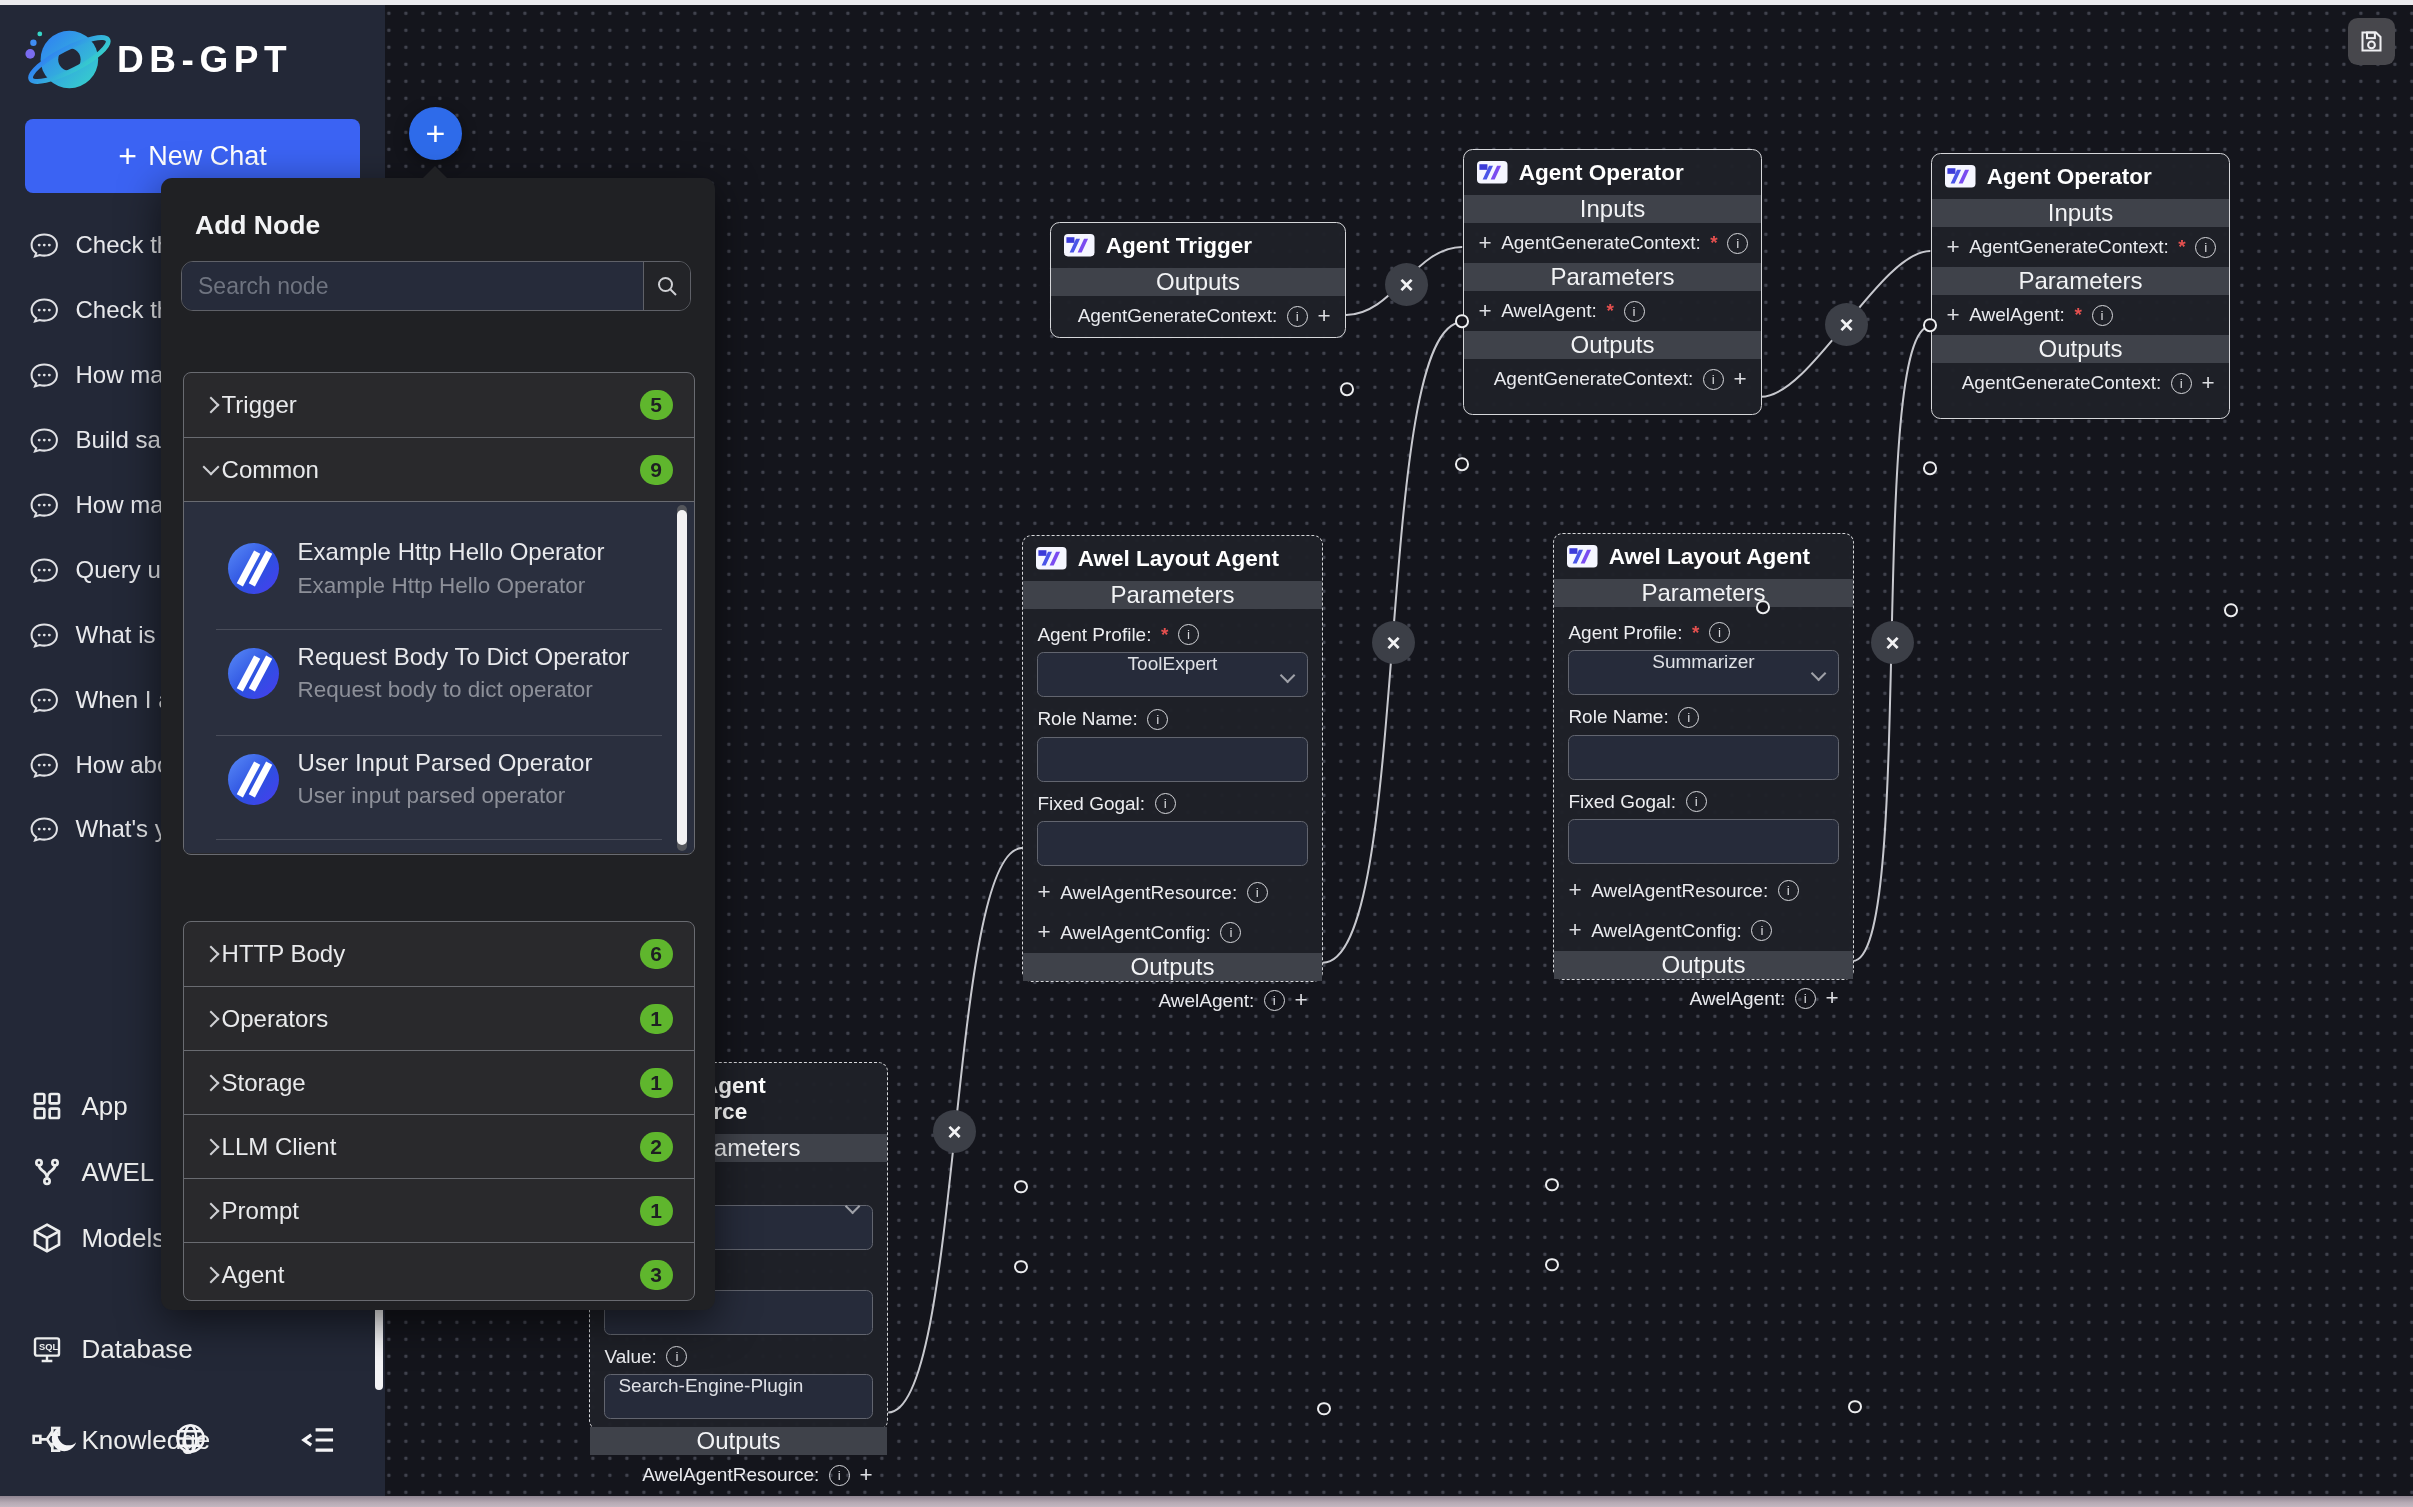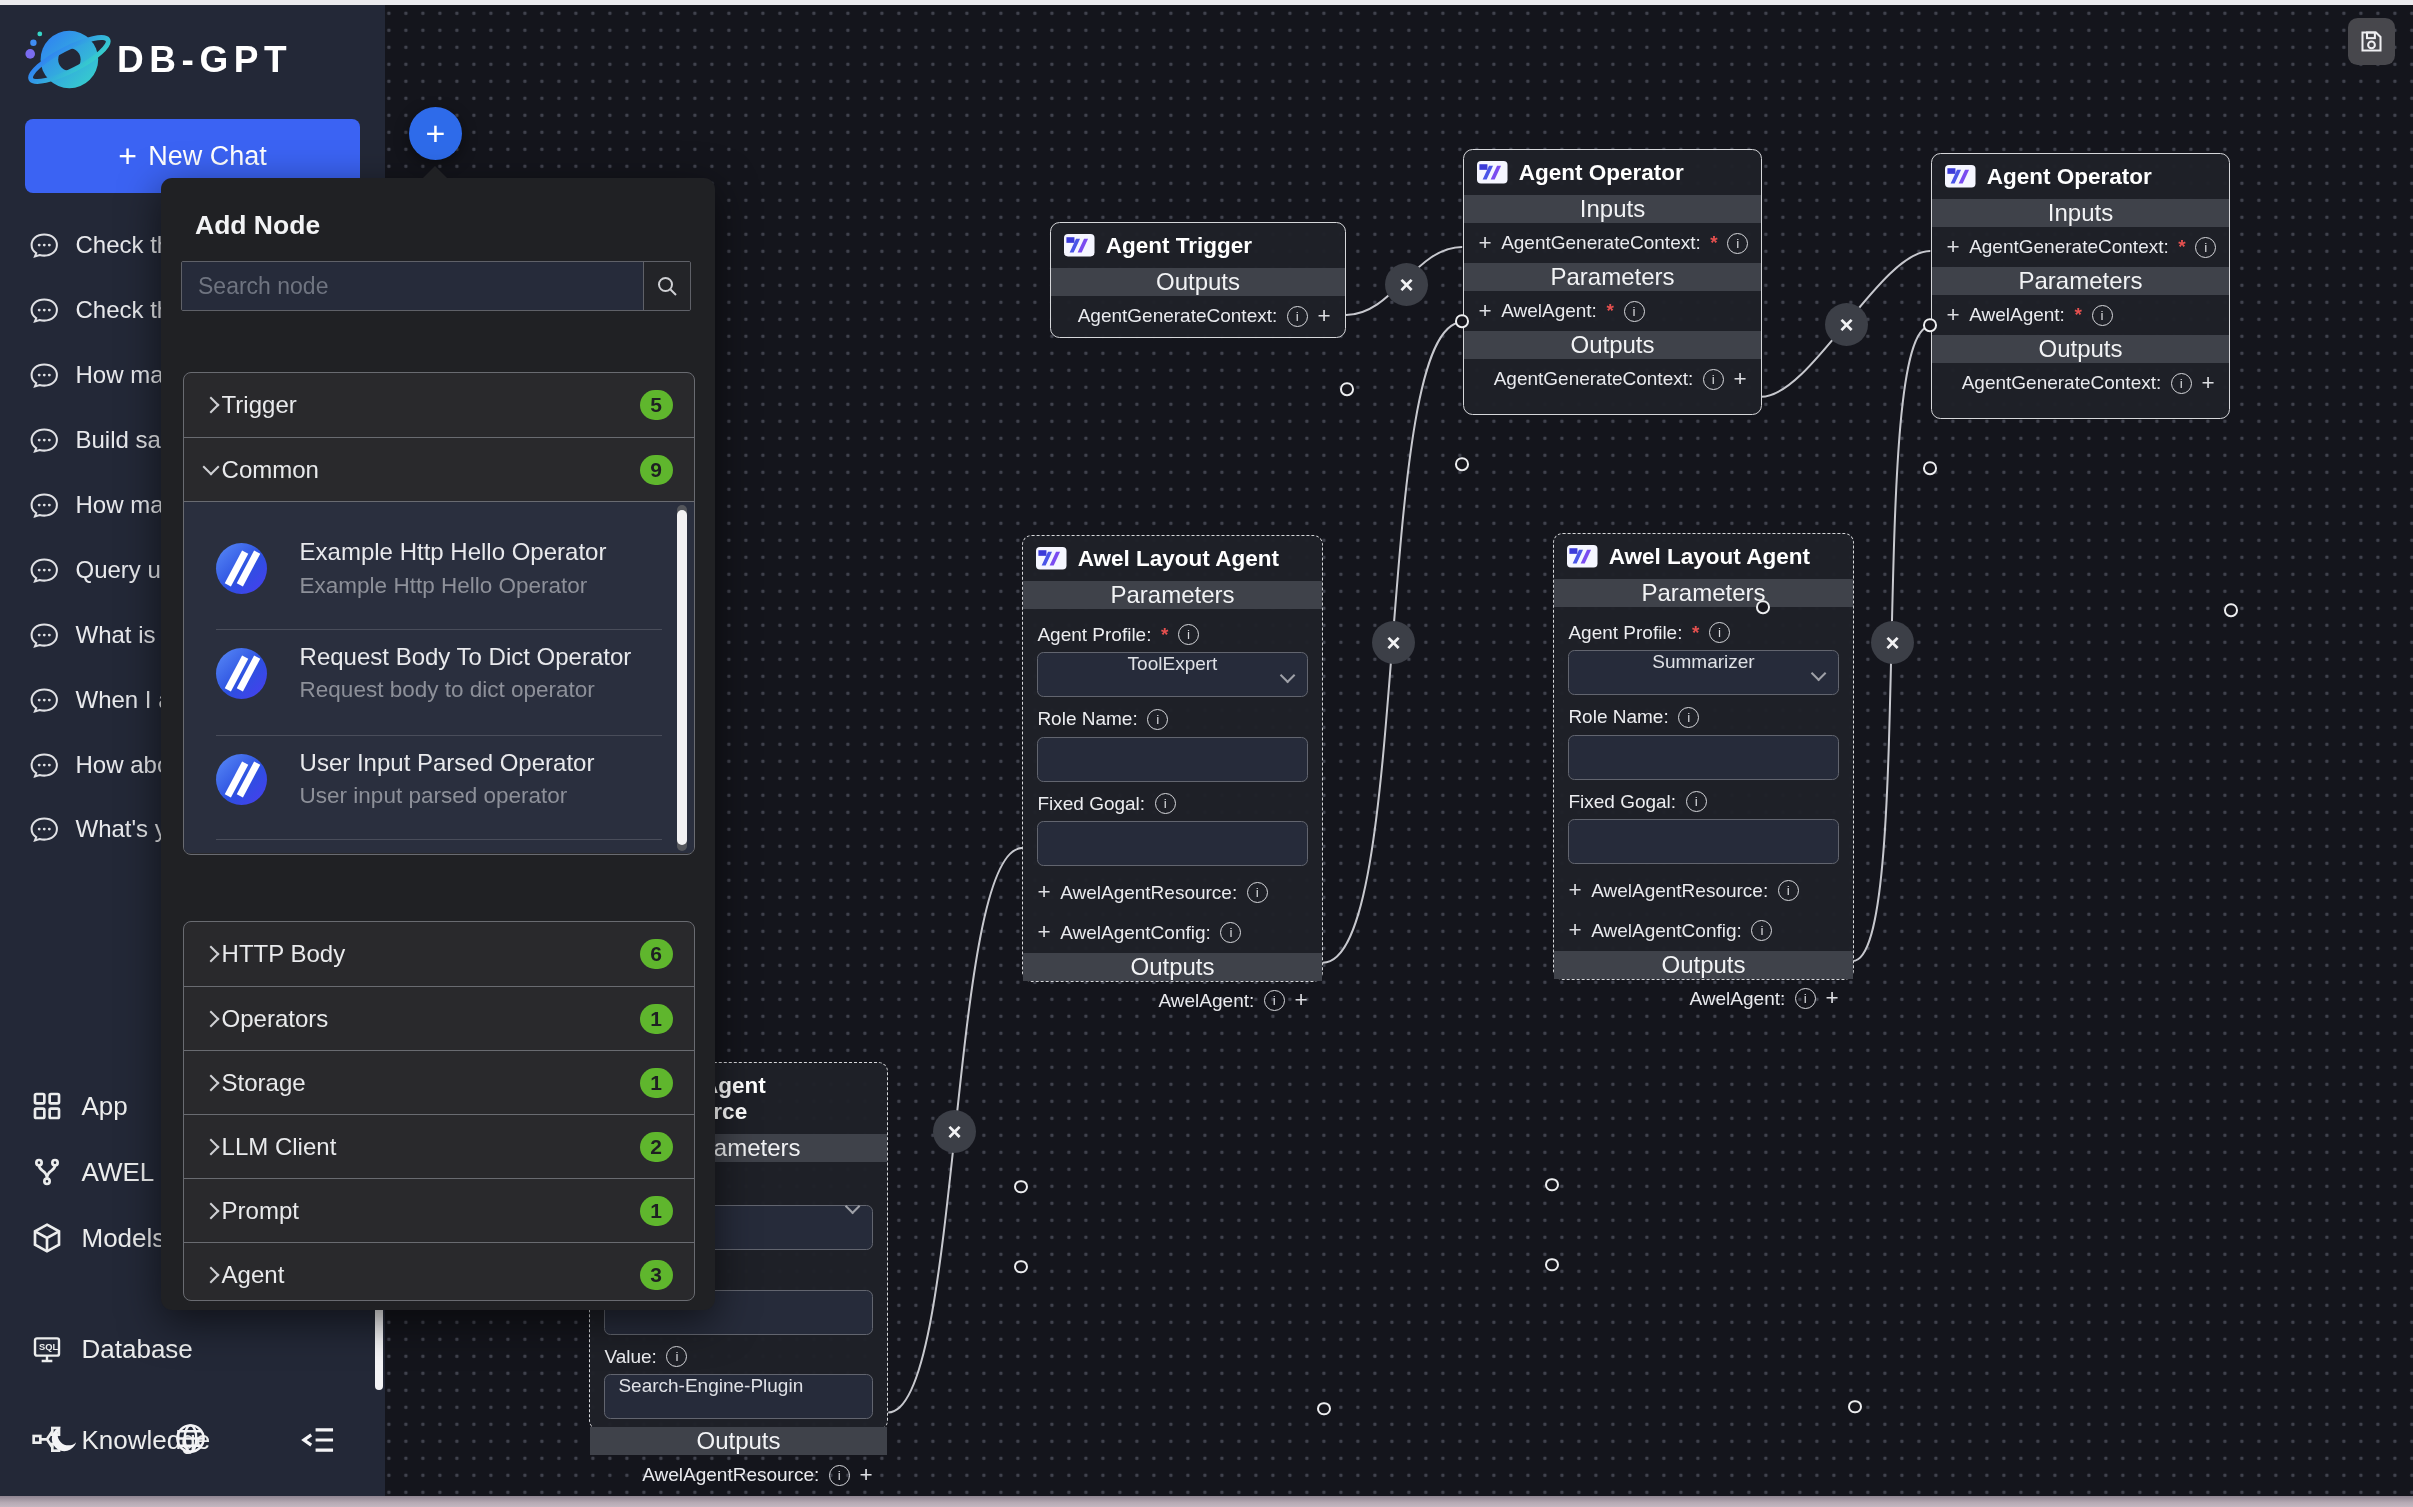--- a/index.html
+++ b/index.html
@@ -65,40 +65,40 @@
   .side-scroll-thumb { position:absolute; right:1.6px; top:1302px; width:8.8px; height:88px; background:#f4f4f6; border-radius:4.8px; }
 
   
   .panel { position:absolute; left:161px; top:178px; width:554px; height:1132px; background:#202124;
            border-radius:11.2px; z-index:6; box-shadow:0 11.2px 40px rgba(0,0,0,.55); }
   .panel-arrow { position:absolute; left:261px; top:-12px; width:0; height:0;
                  border-left:13px solid transparent; border-right:13px solid transparent;
                  border-bottom:13px solid #202124; }
   .panel-title { position:absolute; left:34px; top:32px; font-size:26.5px; font-weight:bold; color:#f2f3f5; }
   .searchbox { position:absolute; left:20px; top:83px; width:510px; height:50px; border:1.6px solid #5f6168;
-               border-radius:2px; display:flex; overflow:hidden; }
+               border-radius:12px; display:flex; overflow:hidden; }
   .searchbox input { flex:1; background:#262b3a; border:none; outline:none; padding:0 16px; font-size:23px;
                      color:#cfd2da; font-family:"Liberation Sans", sans-serif; }
   .searchbox input::placeholder { color:#6f7480; }
   .search-btn { width:47px; background:#232428; border-left:1.6px solid #5f6168; display:flex; align-items:center;
                 justify-content:center; cursor:pointer; }
   .sec-heading { position:absolute; left:32px; font-size:26px; font-weight:bold; color:#eff0f2; }
   .group-list { position:absolute; left:21.6px; width:512px; border:1.6px solid #696b71; border-radius:8px;
                 background:#29292c; overflow:hidden; }
   .group-row { height:64px; display:flex; align-items:center; padding:0 21px; gap:5px; border-top:1.6px solid #696b71;
                font-size:24px; color:#e9eaec; cursor:pointer; }
   .group-row:first-child { border-top:none; }
   .chev { width:12px; height:12px; border-right:2.4px solid #cfd0d4; border-bottom:2.4px solid #cfd0d4; flex:0 0 auto; }
   .chev.r { transform:rotate(-45deg); }
   .chev.d { transform:rotate(45deg); margin-top:-4.8px; }
   .pill { margin-left:auto; background:#5fb62d; color:#1e2022; min-width:33px; height:30px; border-radius:801px;
           display:flex; align-items:center; justify-content:center; font-size:21px; font-weight:bold; padding:0 8.8px; }
   .expanded { border-top:1.6px solid #696b71; background:#2a2f3e; height:352px; position:relative; overflow:hidden; }
-  .op-item { position:absolute; left:0; width:100%; height:104px; display:flex; align-items:center; gap:33px;
-             padding:0 32px; cursor:pointer; }
+  .op-item { position:absolute; left:0; width:100%; height:104px; display:flex; align-items:center; gap:19px;
+             padding:0 44px; cursor:pointer; }
   .op-sep { position:absolute; left:32px; right:32px; height:0.8px; background:#494d5a; }
   .op-icon { width:51px; height:51px; border-radius:50%; background:linear-gradient(135deg,#5a8cf8 0%,#2c50e0 55%,#4a3df0 100%);
              position:relative; overflow:hidden; flex:0 0 auto; }
   .op-icon::before, .op-icon::after { content:""; position:absolute; background:#fff; width:7.2px; height:37px;
              transform:rotate(28deg); top:7.2px; }
   .op-icon::before { left:17.6px; } .op-icon::after { left:29px; }
   .op-title { font-size:24px; color:#e8e9ec; }
   .op-sub { font-size:22.5px; color:#8d9099; margin-top:6.4px; }
   .list-scroll-track { position:absolute; width:10.4px; border-radius:5.6px; background:#55575c; }
   .list-scroll-thumb { position:absolute; width:10.4px; border-radius:5.6px; background:#f2f2f3; }

